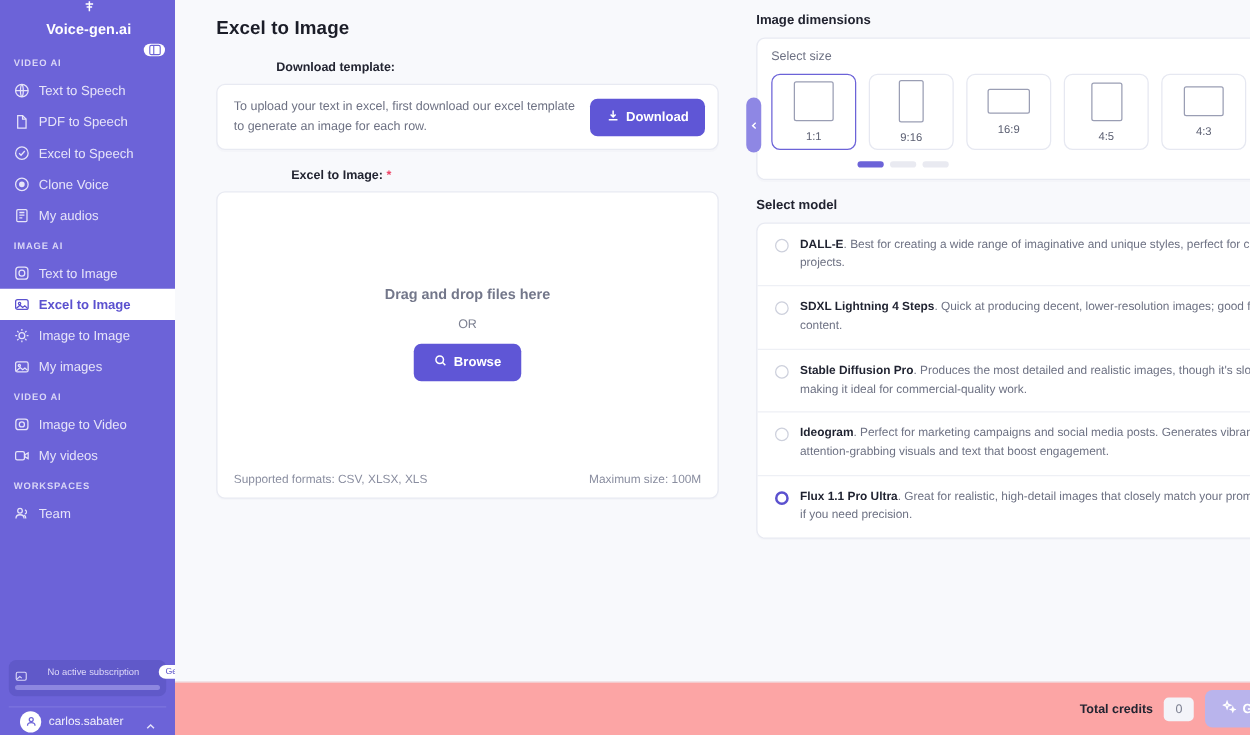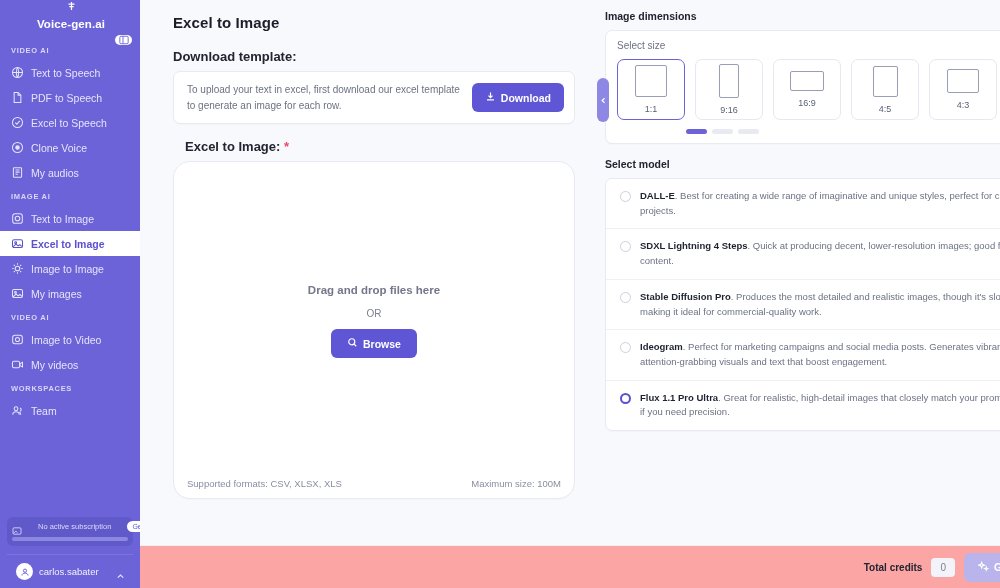--- a/index.html
+++ b/index.html
@@ -57,21 +57,21 @@
   .sub-row .ico { width: 10px; height: 10px; flex: 0 0 10px; color: #d8d5f7; }
   .sub-text { font-size: 7.5px; color: #ded9f9; white-space: nowrap; }
   .sub-btn {
     margin-left: auto; background: #fff; color: #5d55c9;
     font-size: 7px; border-radius: 7px; padding: 2px 5px; white-space: nowrap;
   }
   .sub-bar {
     margin-top: 5px; height: 4px; border-radius: 3px; background: #8d87e0;
   }
   .sb-user {
-    margin-top: 8px; height: 34px; border-top: 1px solid #7c75de;
+    margin-top: 8px; height: 23px; border-top: 1px solid #7c75de;
     display: flex; align-items: center; gap: 6px; padding: 0 8px 0 9px;
   }
   .avatar {
     width: 17px; height: 17px; border-radius: 50%; background: #fff;
     flex: 0 0 17px; display: flex; align-items: center; justify-content: center;
     color: #6c63d8;
   }
   .avatar svg { width: 10px; height: 10px; }
   .sb-user-name { font-size: 9.5px; color: #f1f0fc; white-space: nowrap; }
   .sb-user-chev { margin-left: auto; color: #e4e2fa; width: 9px; height: 9px; }
@@ -86,21 +86,21 @@
     display: flex; gap: 0; padding: 10px 0 0 0;
   }
   .col-left { width: 460px; flex: 0 0 460px; padding: 0 25px 0 33px; }
   .col-right { flex: 1 1 auto; padding: 0 0 0 5px; }
 
   .page-title {
     font-size: 15px; font-weight: bold; color: #1b1d28;
     letter-spacing: .1px; margin: 4px 0 18px 0;
   }
   .field-label {
-    font-size: 13px; font-weight: bold; color: #222431; margin-bottom: 7px;
+    font-size: 10px; font-weight: bold; color: #222431; margin-bottom: 7px; margin-left: 48px;
   }
   .req { color: #ef4466; font-weight: bold; }
 
   .tpl-card {
     background: #fff; border: 1px solid #e8eaf2; border-radius: 7px;
     padding: 10px 10px 10px 13px; display: flex; align-items: center;
     box-shadow: 0 1px 1px rgba(30,35,80,.02);
   }
   .tpl-text {
     font-size: 10px; color: #6d7183; line-height: 1.55; flex: 1 1 auto;
@@ -108,22 +108,22 @@
   }
   .dl-btn {
     flex: 0 0 auto; background: #5f56d6; color: #fff; border-radius: 6px;
     font-size: 10.5px; font-weight: bold; padding: 8px 13px;
     display: flex; align-items: center; gap: 5px; white-space: nowrap;
   }
   .dl-btn svg { width: 11px; height: 11px; }
 
   .dz-label { margin-top: 15px; padding-left: 12px; }
   .dropzone {
-    background: #fff; border: 1px solid #e8eaf2; border-radius: 17px;
-    height: 338px; position: relative;
+    background: #fff; border: 1px solid #e8eaf2; border-radius: 7px;
+    height: 246px; position: relative;
     box-shadow: 0 1px 1px rgba(30,35,80,.02);
     display: flex; flex-direction: column; align-items: center;
     justify-content: center;
   }
   .dz-main { text-align: center; margin-top: -18px; }
   .dz-title { font-size: 11.5px; font-weight: bold; color: #73778a; }
   .dz-or { font-size: 10px; color: #7c8091; margin: 12px 0 10px 0; }
   .browse-btn {
     display: inline-flex; align-items: center; gap: 5px;
     background: #5f56d6; color: #fff; font-size: 10.5px; font-weight: bold;

